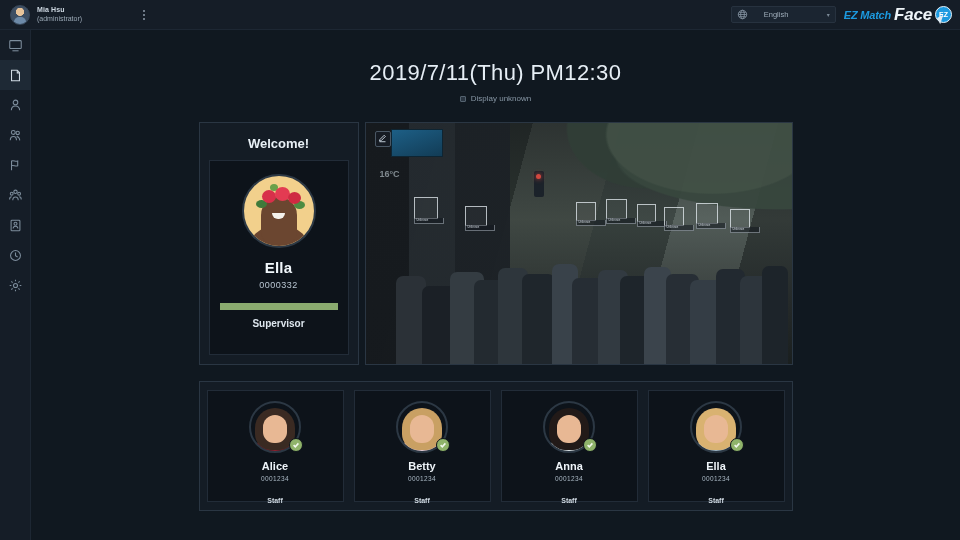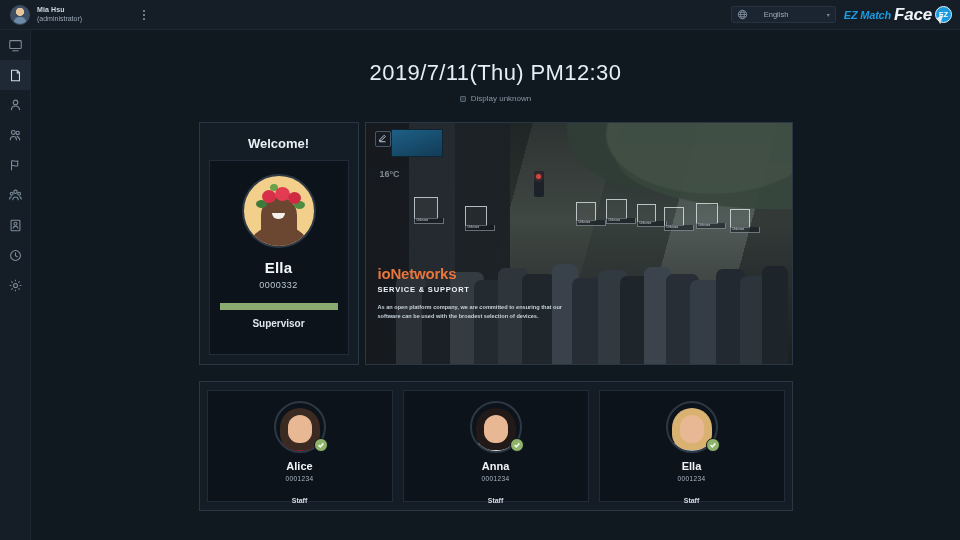--- a/index.html
+++ b/index.html
@@ -561,43 +561,56 @@
               <div class="tag">Unknown</div>
             </div>
             <div class="facebox" style="left: 330px; top: 80px; width: 22px; height: 21px;">
               <div class="tag">Unknown</div>
             </div>
             <div class="facebox" style="left: 364px; top: 86px; width: 20px; height: 19px;">
               <div class="tag">Unknown</div>
             </div>
           </div>
 
-        <div id="overlay-text">
-          <div id="ov-brand" style="color: rgb(232, 118, 60);">ioNetworks</div>
-          <div id="ov-sub">SERVICE &amp; SUPPORT</div>
-          <div id="ov-body">As an open platform company, we are committed to ensuring that our software can be used with the broadest selection of devices.</div>
-        </div>
       </div>
     </section>
 
     <section id="row2" class="panel-outline">
         <div class="pcard">
           <div class="pc-avatar-wrap">
             <div class="pc-avatar">
               <div class="bodyA" style="background:#8e2330"></div>
               <div class="hairA" style="background:#3a2a22"></div>
               <div class="faceA"></div>
             </div>
             <div class="pc-check">
               <svg width="8" height="8" viewBox="0 0 10 10">
                 <polyline points="2,5.2 4.1,7.2 8,3"></polyline>
               </svg>
             </div>
           </div>
           <div class="pc-name">Alice</div>
+          <div class="pc-id">0001234</div>
+          <div class="pc-bar" style="background:#1c9ae0"></div>
+          <div class="pc-role">Staff</div>
+        </div>
+        <div class="pcard">
+          <div class="pc-avatar-wrap">
+            <div class="pc-avatar">
+              <div class="bodyA" style="background:#e7cfd6"></div>
+              <div class="hairA" style="background:#c9a063"></div>
+              <div class="faceA"></div>
+            </div>
+            <div class="pc-check">
+              <svg width="8" height="8" viewBox="0 0 10 10">
+                <polyline points="2,5.2 4.1,7.2 8,3"></polyline>
+              </svg>
+            </div>
+          </div>
+          <div class="pc-name">Betty</div>
           <div class="pc-id">0001234</div>
           <div class="pc-bar" style="background:#1c9ae0"></div>
           <div class="pc-role">Staff</div>
         </div>
         <div class="pcard">
           <div class="pc-avatar-wrap">
             <div class="pc-avatar">
               <div class="bodyA" style="background:#dfe7ea"></div>
               <div class="hairA" style="background:#221a18"></div>
               <div class="faceA"></div>

